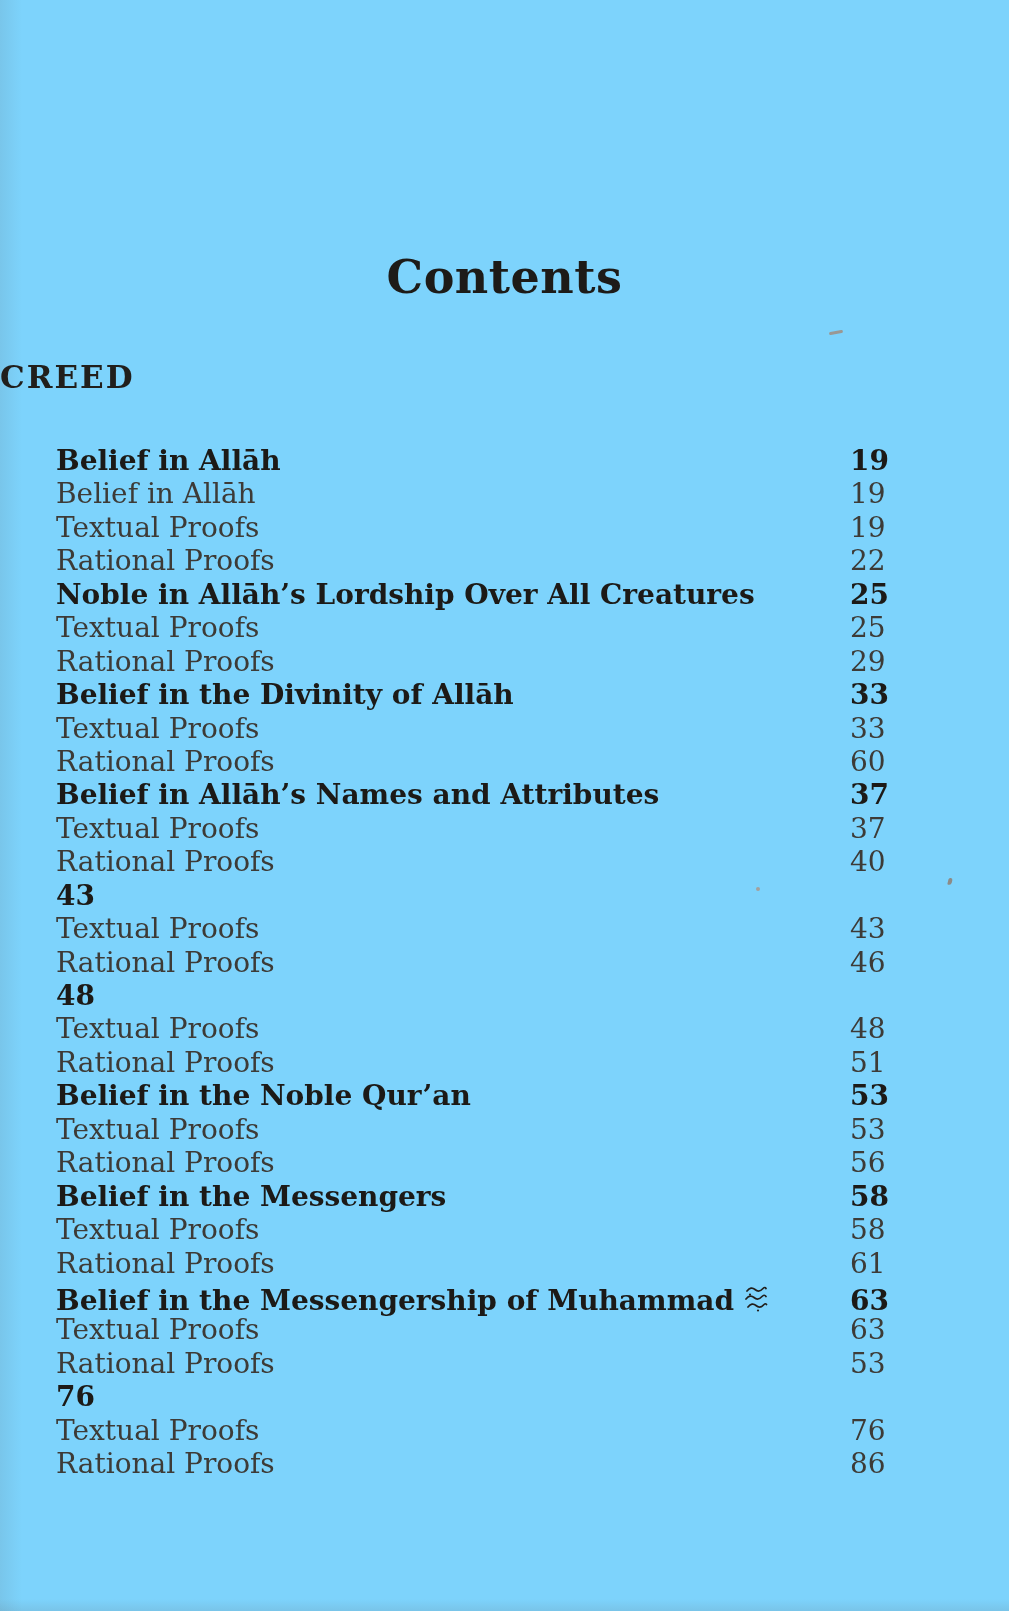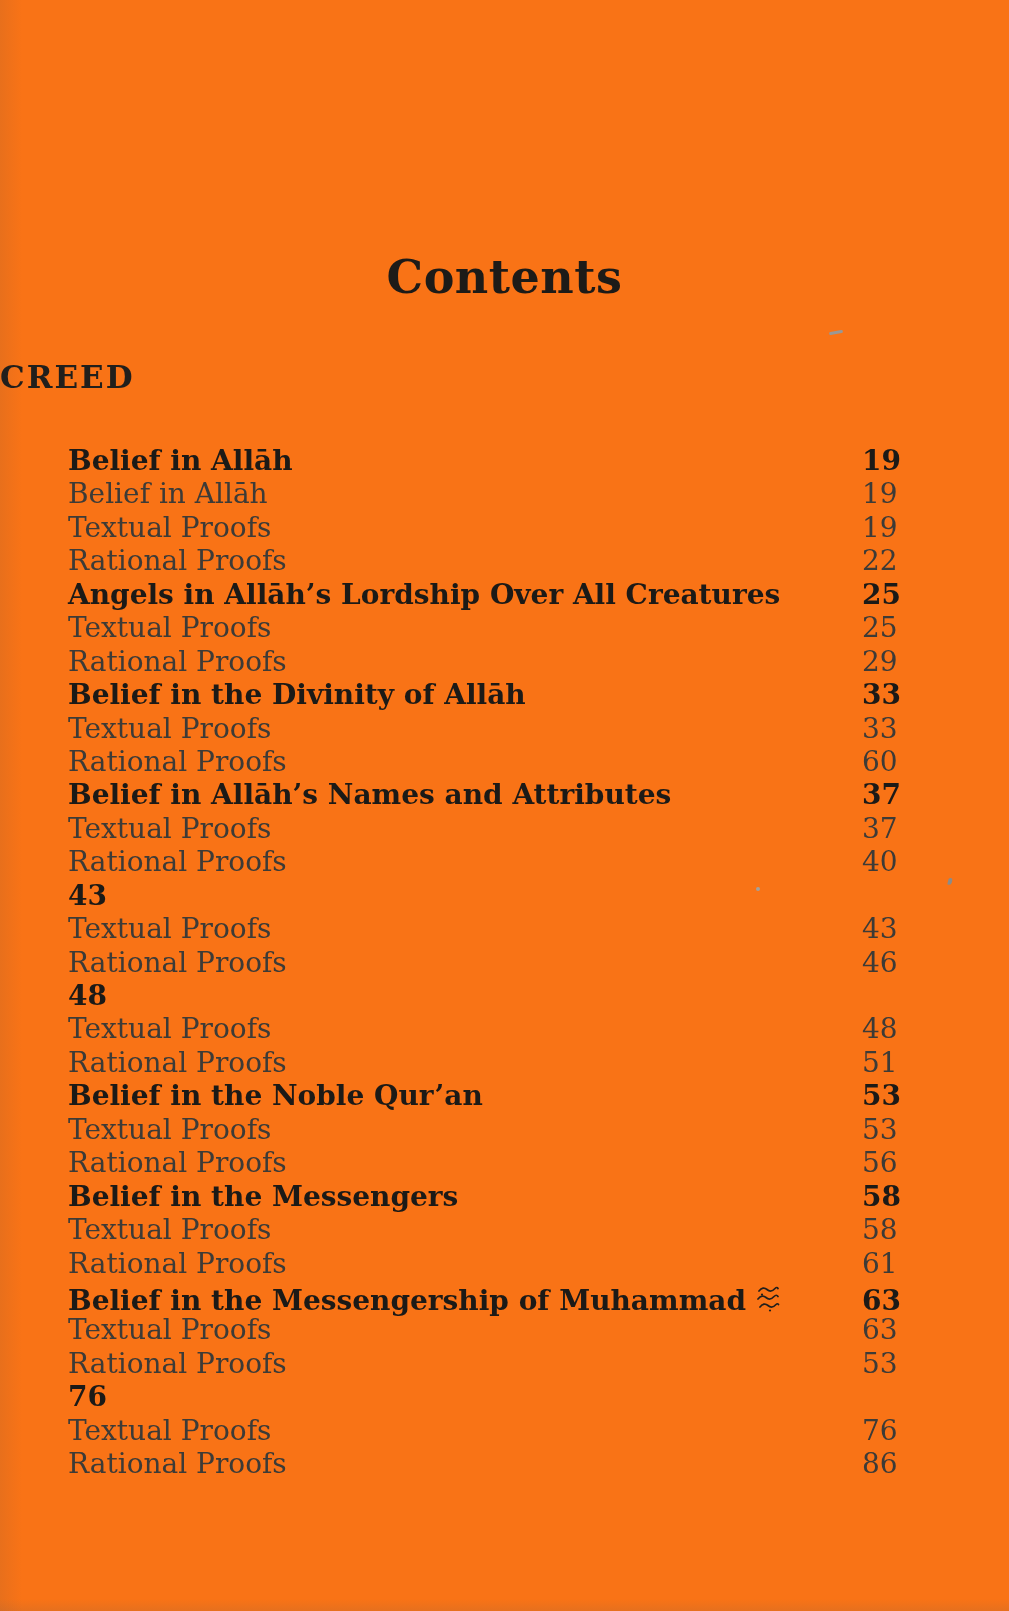--- a/index.html
+++ b/index.html
@@ -4,21 +4,21 @@
 <style>
   html, body {
     margin: 0;
     padding: 0;
     background: #ffffff;
   }
   .page {
     position: relative;
     width: 1009px;
     height: 1611px;
-    background: #f97316;
+    background: #7dd3fc;
     overflow: hidden;
     font-family: "DejaVu Serif", "Liberation Serif", serif;
   }
   
   .page::before {
     content: "";
     position: absolute;
     left: 0; top: 0; bottom: 0;
     width: 22px;
     background: linear-gradient(90deg, rgba(80,80,80,0.10), rgba(80,80,80,0.0));
@@ -59,21 +59,21 @@
     margin: 0;
     font-size: 31px;
     font-weight: 700;
     line-height: 1;
     letter-spacing: 2px;
     color: #211f1c;
   }
   .toc {
     position: absolute;
     top: 444px;
-    left: 16px;
+    left: 4px;
     width: 100%;
   }
   .toc-row {
     display: flex;
     justify-content: space-between;
     align-items: baseline;
     height: 33.45px;
     line-height: 33.45px;
     font-size: 28px;
     color: #3d3b37;
@@ -167,21 +167,21 @@
   <div class="toc-row">
     <span class="toc-label">
       <span class="label-text">Rational Proofs</span>
 
     </span>
     <span class="toc-page">22</span>
   </div>
 
   <div class="toc-row bold">
     <span class="toc-label">
-      <span class="label-text">Angels in Allāh’s Lordship Over All Creatures</span>
+      <span class="label-text">Noble in Allāh’s Lordship Over All Creatures</span>
 
     </span>
     <span class="toc-page">25</span>
   </div>
 
   <div class="toc-row">
     <span class="toc-label">
       <span class="label-text">Textual Proofs</span>
 
     </span>

